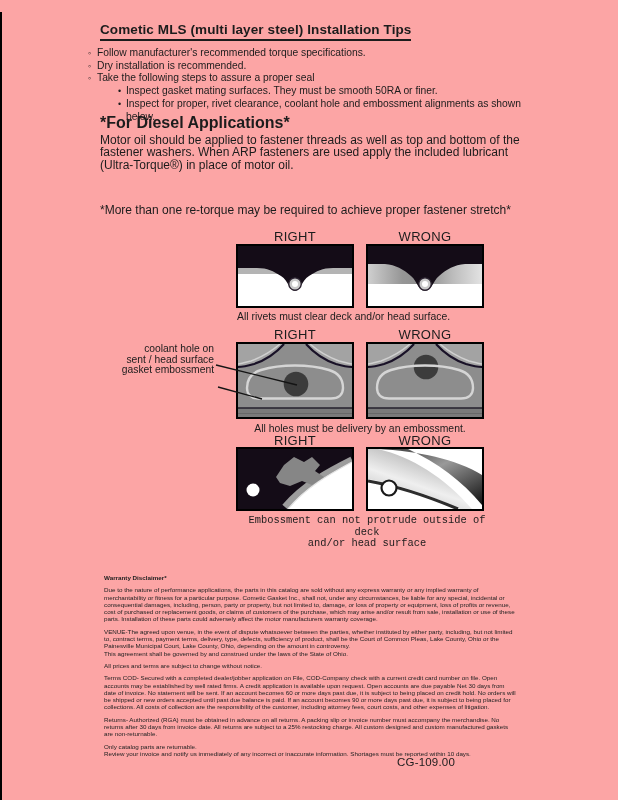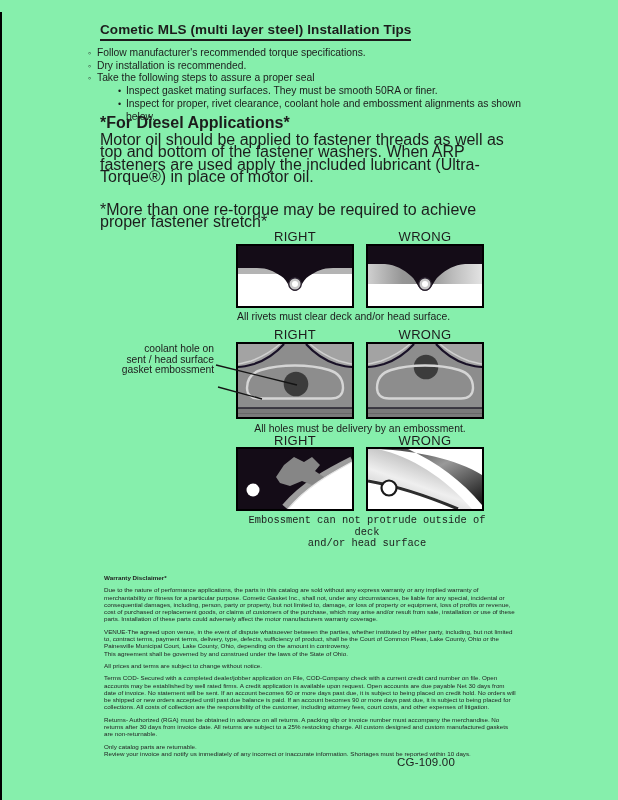--- a/index.html
+++ b/index.html
@@ -1,30 +1,30 @@
 <!DOCTYPE html>
 <html><head>
 <meta charset="utf-8">
 <style>
   html,body{margin:0;padding:0;background:#fff;}
-  .page{position:relative;width:618px;height:800px;background:#86efac;overflow:hidden;
+  .page{position:relative;width:618px;height:800px;background:#fca5a5;overflow:hidden;
         font-family:"Liberation Sans", sans-serif;color:#1c1c1c;}
   .edge-rule{position:absolute;left:0;top:12px;width:2px;height:788px;background:#000;}
 
   .title{position:absolute;left:100px;top:22px;font-size:13.5px;font-weight:bold;
          letter-spacing:.1px;border-bottom:2px solid #1c1c1c;padding-bottom:2px;}
 
   .bullets{position:absolute;left:88px;top:47px;width:436px;font-size:10.3px;line-height:12.7px;}
   .b{display:flex;}
   .b .m{width:9px;flex:0 0 9px;font-size:9px;line-height:12.7px;}
   .b.sub{margin-left:30px;}
   .b.sub .m{width:8px;flex:0 0 8px;}
 
   .diesel-h{position:absolute;left:100px;top:114px;font-size:16px;font-weight:bold;}
-  .para{position:absolute;left:100px;width:424px;font-size:16px;line-height:12.3px;}
+  .para{position:absolute;left:100px;width:424px;font-size:12px;line-height:12.3px;}
   .p1{top:134px;}
   .p2{top:163px;}
   .note{top:204px;}
 
   .fig-label{position:absolute;width:122px;text-align:center;font-size:13px;letter-spacing:.3px;}
   .panel{position:absolute;width:114px;border:2px solid #000;background:#fff;}
   .panel svg{display:block;}
   .cap{position:absolute;font-size:10.4px;line-height:11.5px;text-align:center;}
   .prewrap{white-space:pre-line;font-family:Liberation Mono, monospace;}
 

